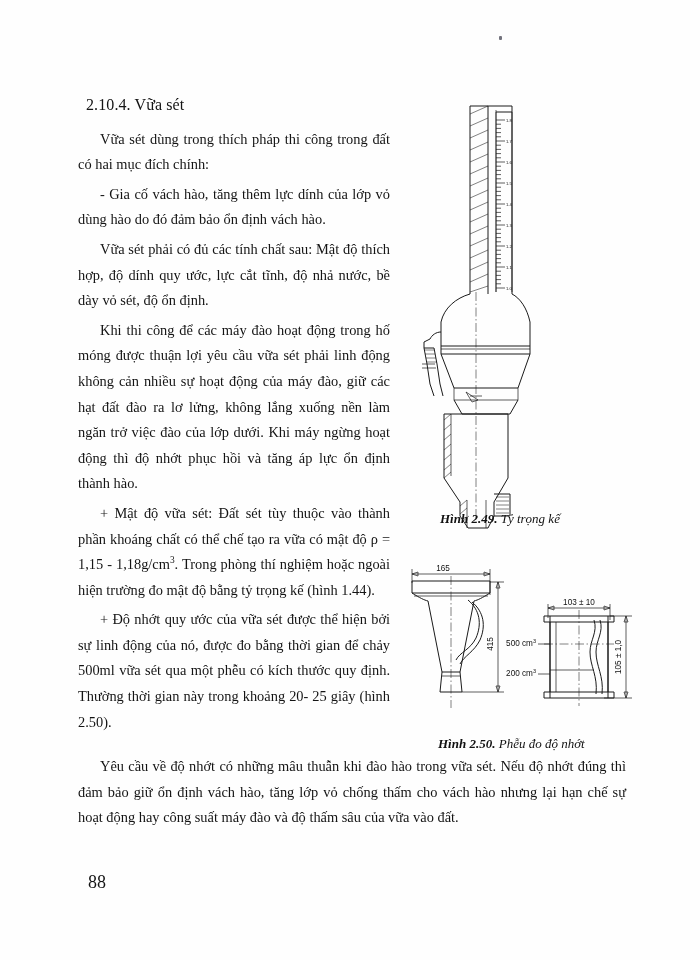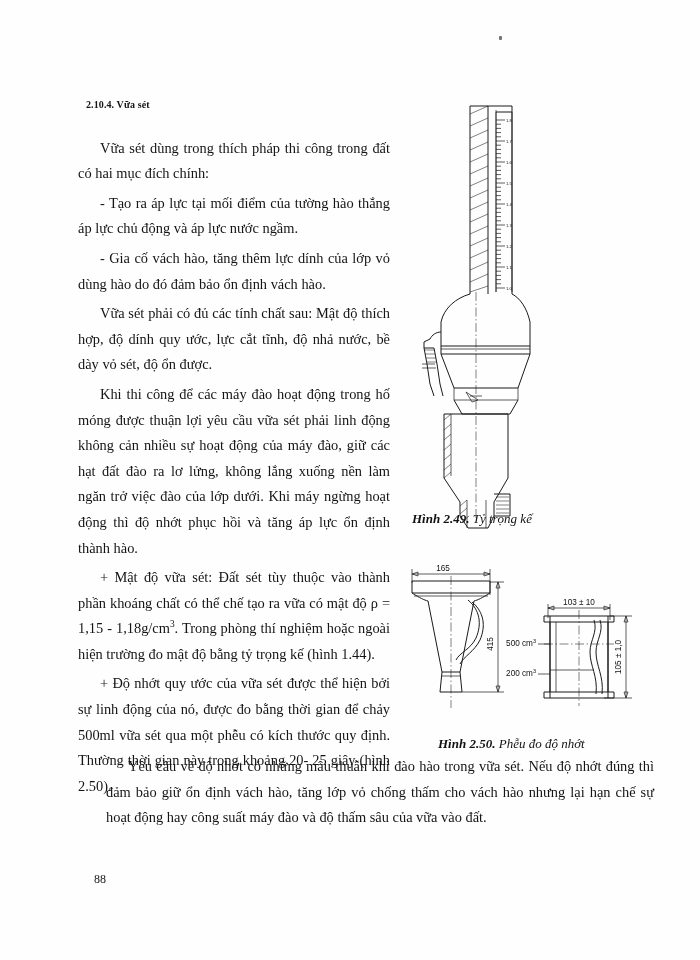--- a/index.html
+++ b/index.html
@@ -11,59 +11,59 @@
   }
   .page{position:absolute;inset:0;background:#fefefe;}
 
   
   .col{
     position:absolute;left:78px;top:92px;width:312px;
     font-size:14.4px;line-height:25.6px;
     text-align:justify;
   }
   .heading{
-    font-weight:bold;font-size:10px;letter-spacing:.1px;
-    margin:0 0 18px 8px;
+    font-weight:normal;font-size:16px;letter-spacing:.1px;
+    margin:0 0 9px 8px;
   }
   .para{margin:0 0 4px 0;text-indent:22px;}
   sup{font-size:9.4px;vertical-align:super;line-height:0;}
 
   
   .wide{
     position:absolute;left:78px;width:548px;
-    font-size:14.4px;line-height:25.6px;text-align:justify;margin-left:28px;
+    font-size:14.4px;line-height:25.6px;text-align:justify;
   }
   .wide .para{text-indent:22px;}
   .w1{top:754px;}
   .w2{top:806px;}
   .w3{top:836px;}
 
   
   .pageno{
-    position:absolute;left:94px;top:872px;
-    font-size:12px;
+    position:absolute;left:88px;top:872px;
+    font-size:18px;
   }
 
   
   .speck{
     position:absolute;left:499px;top:36px;width:3px;height:4px;
     background:#5a5a66;opacity:.85;border-radius:1px;
   }
 
   
   .fig{position:absolute;text-decoration:underline;}
   .fig-hydro{left:410px;top:96px;width:280px;height:400px;}
   .fig-funnel{left:398px;top:552px;width:292px;height:175px;}
 
   .caption{
     position:absolute;font-size:13px;font-style:italic;
     white-space:nowrap;color:#111;
   }
   .caption b{font-style:italic;font-weight:bold;}
-  .cap-249{left:412px;top:511px;}
+  .cap-249{left:440px;top:511px;}
   .cap-250{left:438px;top:736px;}
 
   svg{display:block;overflow:visible;}
   .ln{fill:none;stroke:#1a1a1a;stroke-width:1;}
   .ln-thin{fill:none;stroke:#1a1a1a;stroke-width:.7;}
   .ln-ctr{fill:none;stroke:#1a1a1a;stroke-width:.55;stroke-dasharray:9 2.5 1.5 2.5;}
   .hatch{stroke:#1a1a1a;stroke-width:.55;}
   .dimtxt{font-family:"Liberation Sans","DejaVu Sans",sans-serif;font-size:8.2px;fill:#111;}
   .tick{font-family:"Liberation Sans","DejaVu Sans",sans-serif;font-size:4.1px;fill:#111;}
 </style>
@@ -71,23 +71,22 @@
 <body>
 
 <div class="page">
 
   <div class="speck"></div>
 
   <div class="col">
     <div class="heading">2.10.4. Vữa sét</div>
 
     <p class="para">Vữa sét dùng trong thích pháp thi công trong đất có hai mục đích chính:</p>
-    <p class="para">- Tạo ra áp lực tại mối điểm của tường hào thắng áp lực chủ động và áp lực nước ngầm.</p>
     <p class="para">- Gia cố vách hào, tăng thêm lực dính của lớp vỏ dùng hào do đó đảm bảo ổn định vách hào.</p>
-    <p class="para">Vữa sét phải có đủ các tính chất sau: Mật độ thích hợp, độ dính quy ước, lực cắt tĩnh, độ nhả nước, bề dày vỏ sét, độ ổn được.</p>
+    <p class="para">Vữa sét phải có đủ các tính chất sau: Mật độ thích hợp, độ dính quy ước, lực cắt tĩnh, độ nhả nước, bề dày vỏ sét, độ ổn định.</p>
     <p class="para">Khi thi công để các máy đào hoạt động trong hố móng được thuận lợi yêu cầu vữa sét phải linh động không cản nhiều sự hoạt động của máy đào, giữ các hạt đất đào ra lơ lửng, không lắng xuống nền làm ngăn trở việc đào của lớp dưới. Khi máy ngừng hoạt động thì độ nhớt phục hồi và tăng áp lực ổn định thành hào.</p>
 
     <p class="para"><span>+ Mật độ vữa sét: Đất sét tùy thuộc vào thành phần khoáng chất có thể chế tạo ra vữa có mật độ ρ = 1,15 - 1,18g/cm</span><sup>3</sup><span>. Trong phòng thí nghiệm hoặc ngoài hiện trường đo mật độ bằng tỷ trọng kế (hình 1.44).</span></p>
 
     <p class="para">+ Độ nhớt quy ước của vữa sét được thể hiện bởi sự linh động của nó, được đo bằng thời gian để chảy 500ml vữa sét qua một phễu có kích thước quy định. Thường thời gian này trong khoảng 20- 25 giây (hình 2.50).</p>
   </div>
 
   <div class="wide w1">
     <p class="para">Yêu cầu về độ nhớt có những mâu thuẫn khi đào hào trong vữa sét. Nếu độ nhớt đúng thì đảm bảo giữ ổn định vách hào, tăng lớp vỏ chống thấm cho vách hào nhưng lại hạn chế sự hoạt động hay công suất máy đào và độ thấm sâu của vữa vào đất.</p>
   </div>

